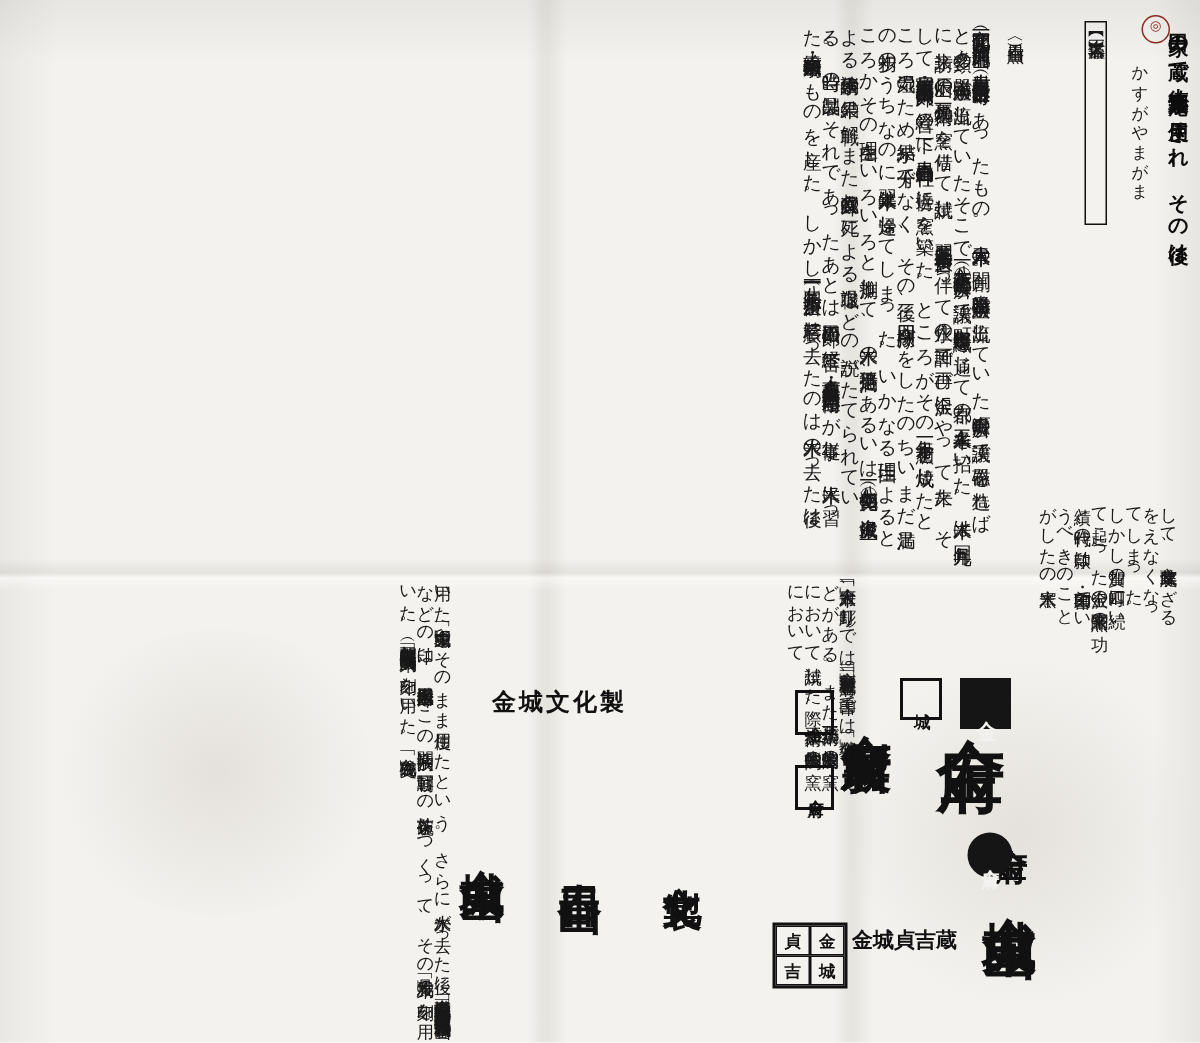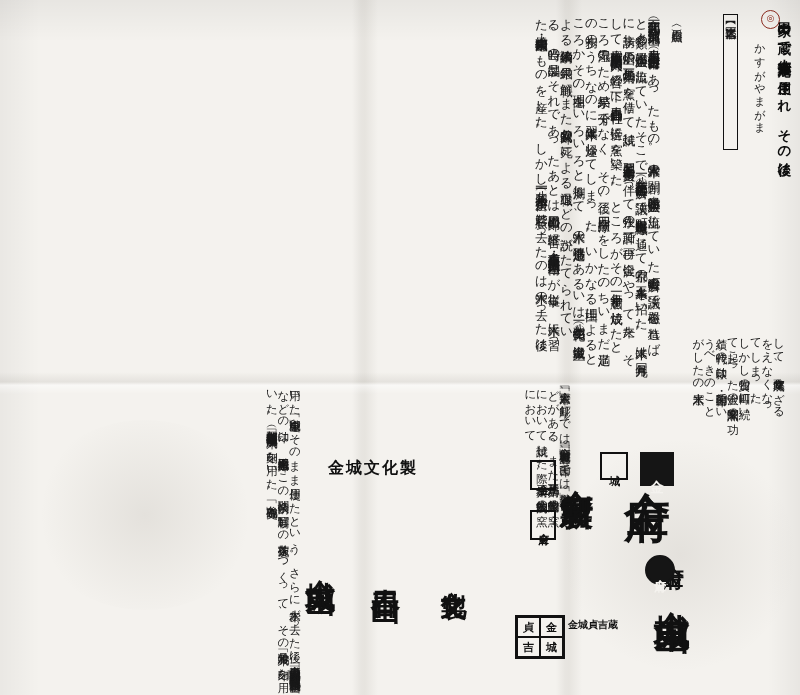--- a/index.html
+++ b/index.html
@@ -236,16 +236,16 @@
 
     <div class="stamp-box" style="left:530px; top:110px; width:22px; height:26px; font-size:11px;">金府</div>
 
     <div class="stamp-grid" style="left:515px; top:215px; width:46px; height:40px;">
       <span>貞</span>
       <span>金</span>
       <span>吉</span>
       <span>城</span>
     </div>
 
-    <div class="stamp" style="left:568px; top:218px; font-size:10px; writing-mode:horizontal-tb;">金城貞吉蔵</div>
+    <div class="stamp" style="left:568px; top:218px; font-size:14px; writing-mode:horizontal-tb;">金城貞吉蔵</div>
 
   </div>
 </div>
 
 </body></html>

